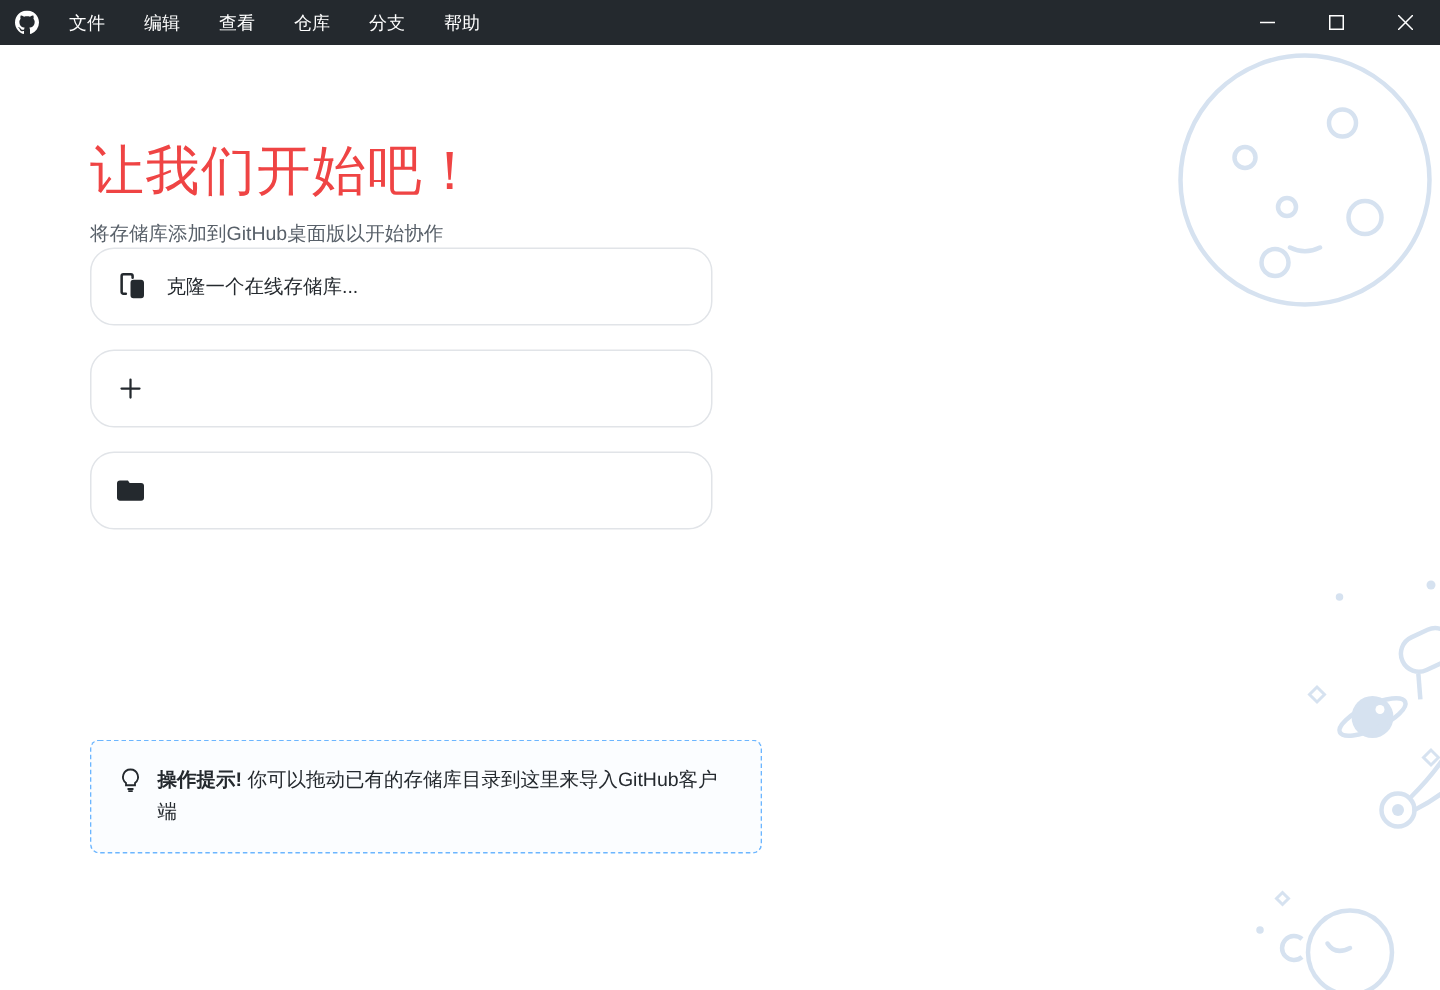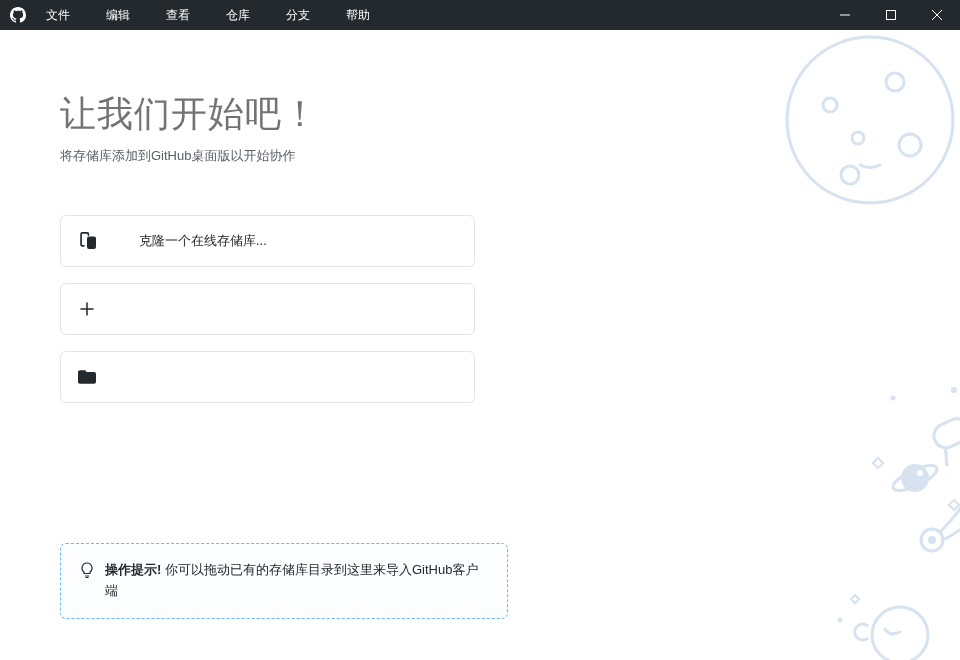--- a/index.html
+++ b/index.html
@@ -26,21 +26,21 @@
     }
     .titlebar .logo {
       width: 16px;
       height: 16px;
       margin-right: 10px;
       display: flex;
       align-items: center;
     }
     .titlebar .menu {
       display: flex;
-      gap: 16px;
+      gap: 6px;
     }
     .titlebar .menu-item {
       padding: 0 10px;
       line-height: 30px;
       cursor: pointer;
     }
     .titlebar .window-controls {
       margin-left: auto;
       display: flex;
     }
@@ -52,46 +52,44 @@
       justify-content: center;
       cursor: pointer;
     }
     .content {
       padding: 60px 0 0 60px;
       position: relative;
     }
     .heading {
       font-size: 36px;
       font-weight: 400;
-      color: #737373;
+      color: #ef4444;
       margin-bottom: 8px;
       letter-spacing: 1px;
     }
     .subheading {
       font-size: 13px;
       color: #586069;
-      margin-bottom: 50px;
     }
     .action-list {
       width: 415px;
       display: flex;
       flex-direction: column;
       gap: 16px;
     }
     .action-item {
       border: 1px solid #e1e4e8;
-      border-radius: 6px;
+      border-radius: 16px;
       height: 52px;
       display: flex;
       align-items: center;
       padding: 0 16px;
       cursor: pointer;
       font-size: 13px;
       color: #24292e;
-      gap: 28px;
     }
     .action-item .icon {
       width: 20px;
       margin-right: 14px;
       display: flex;
       align-items: center;
       justify-content: center;
     }
     .tip-box {
       width: 448px;

